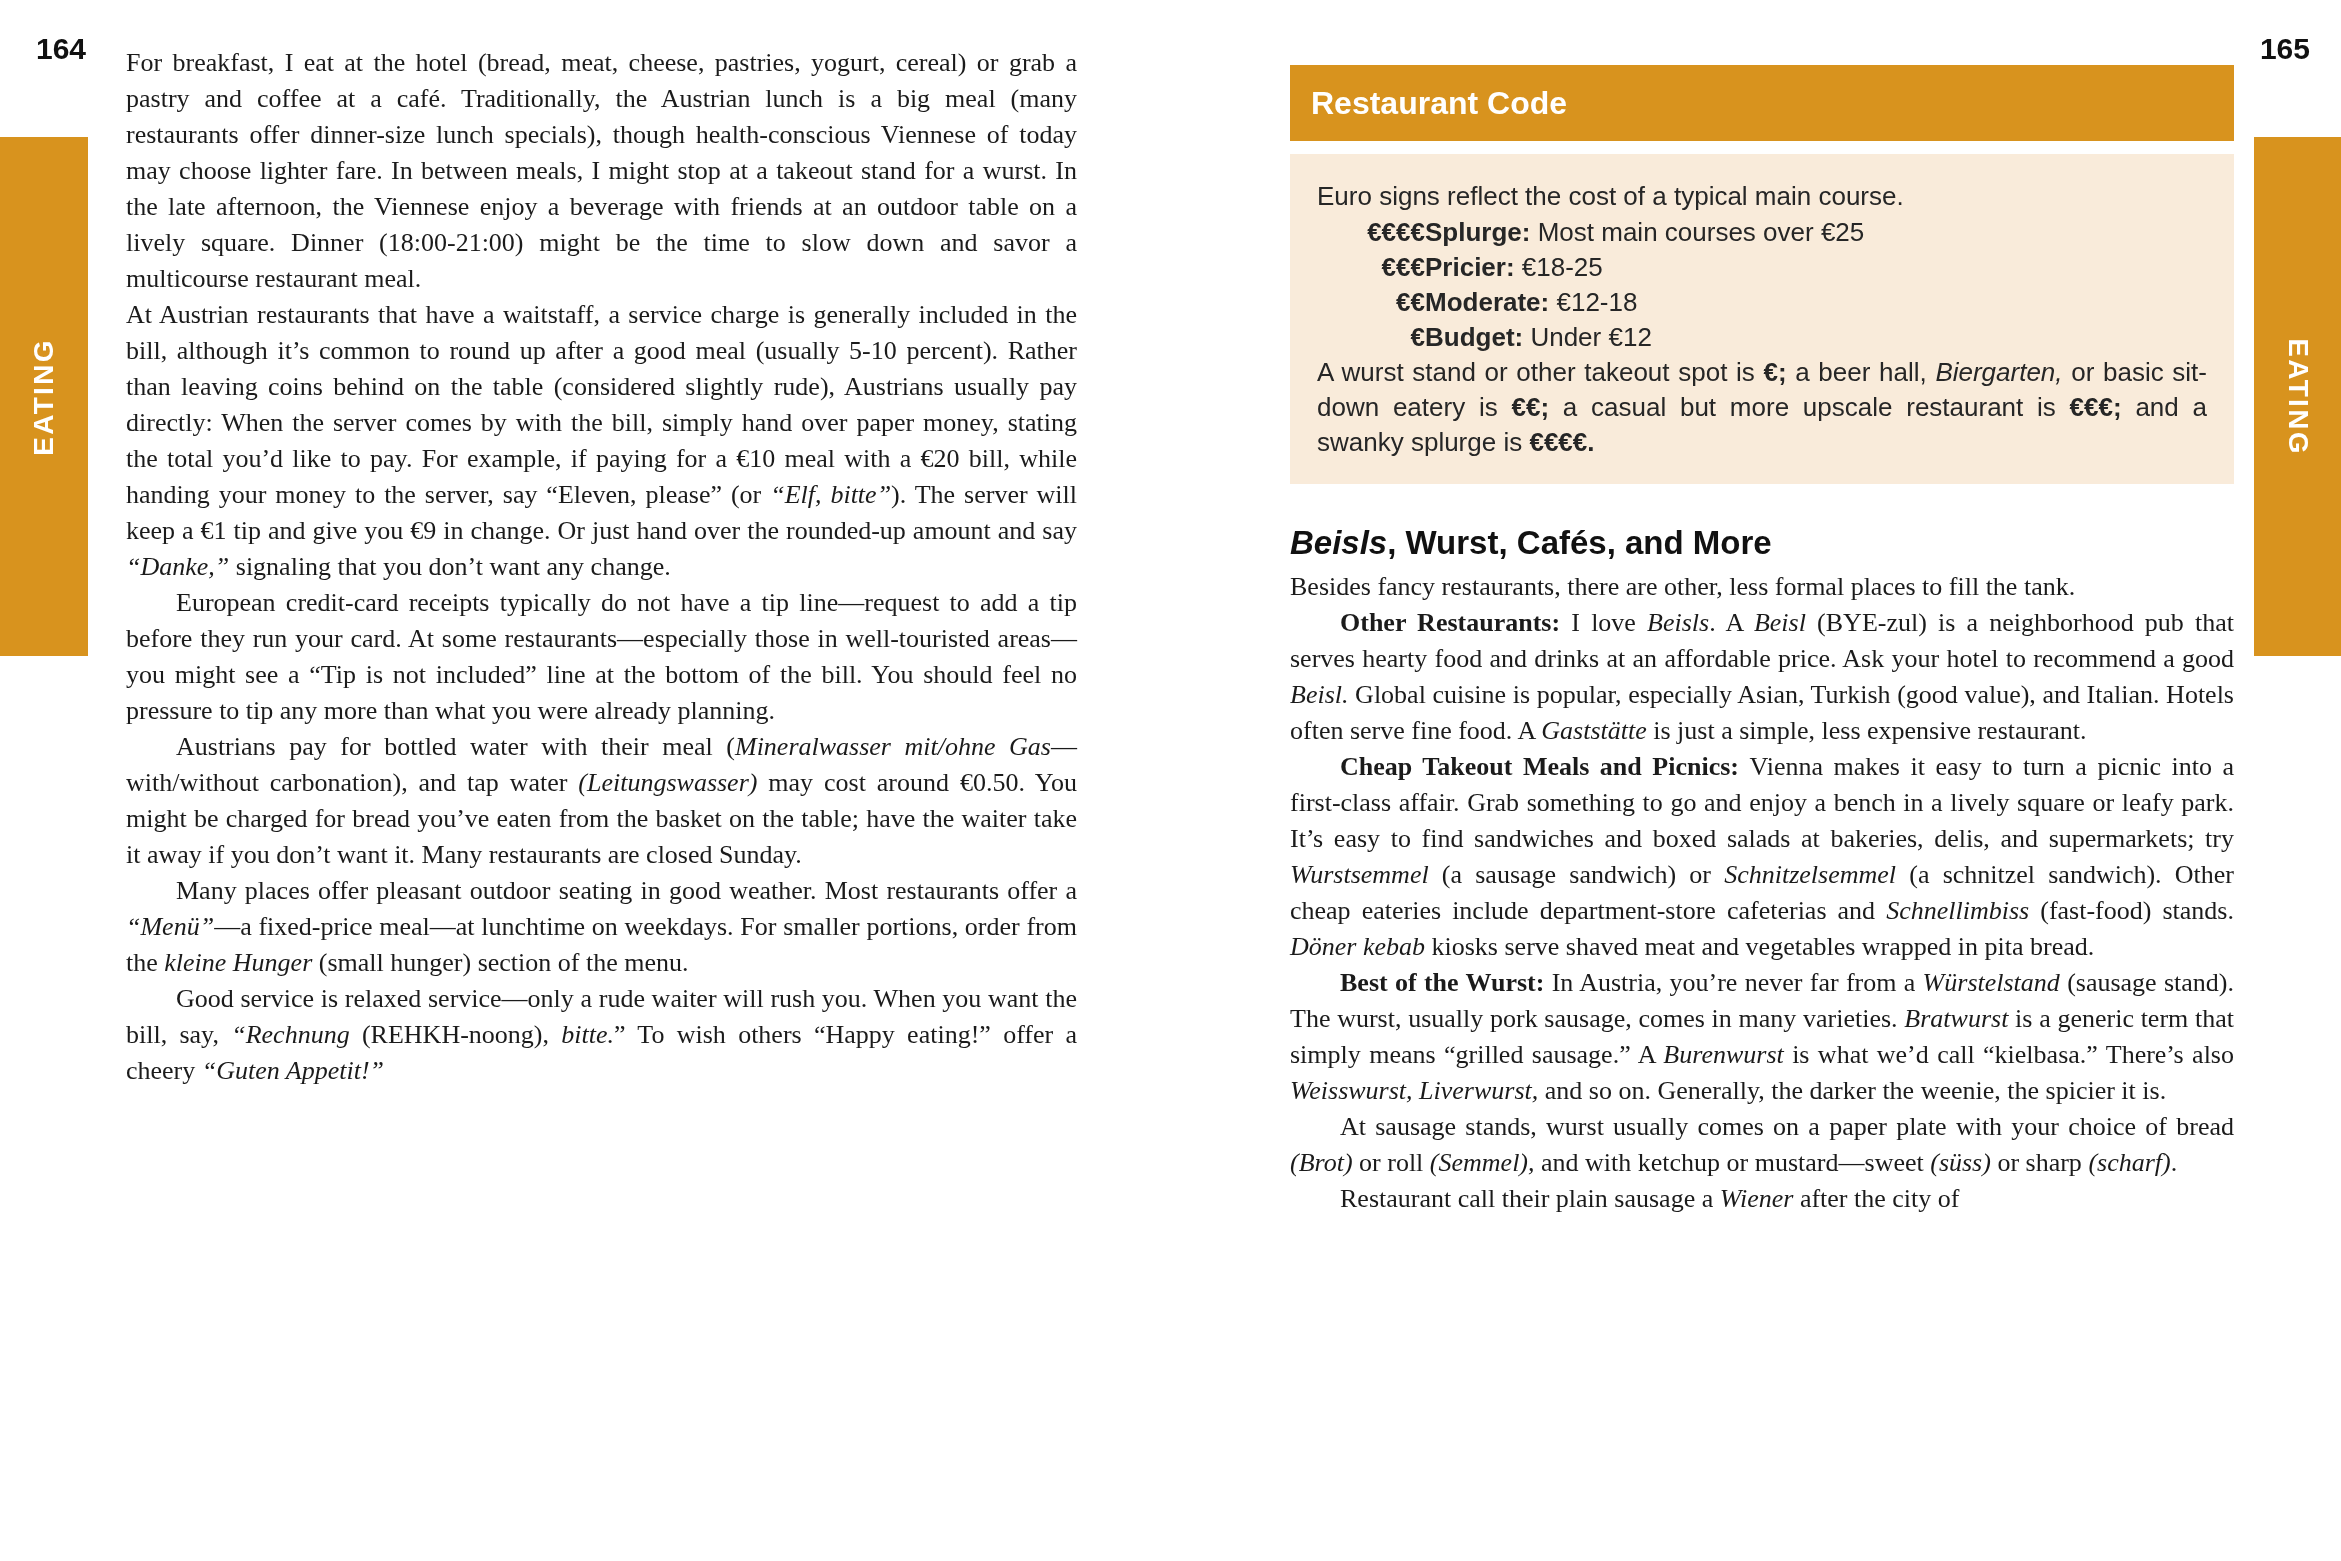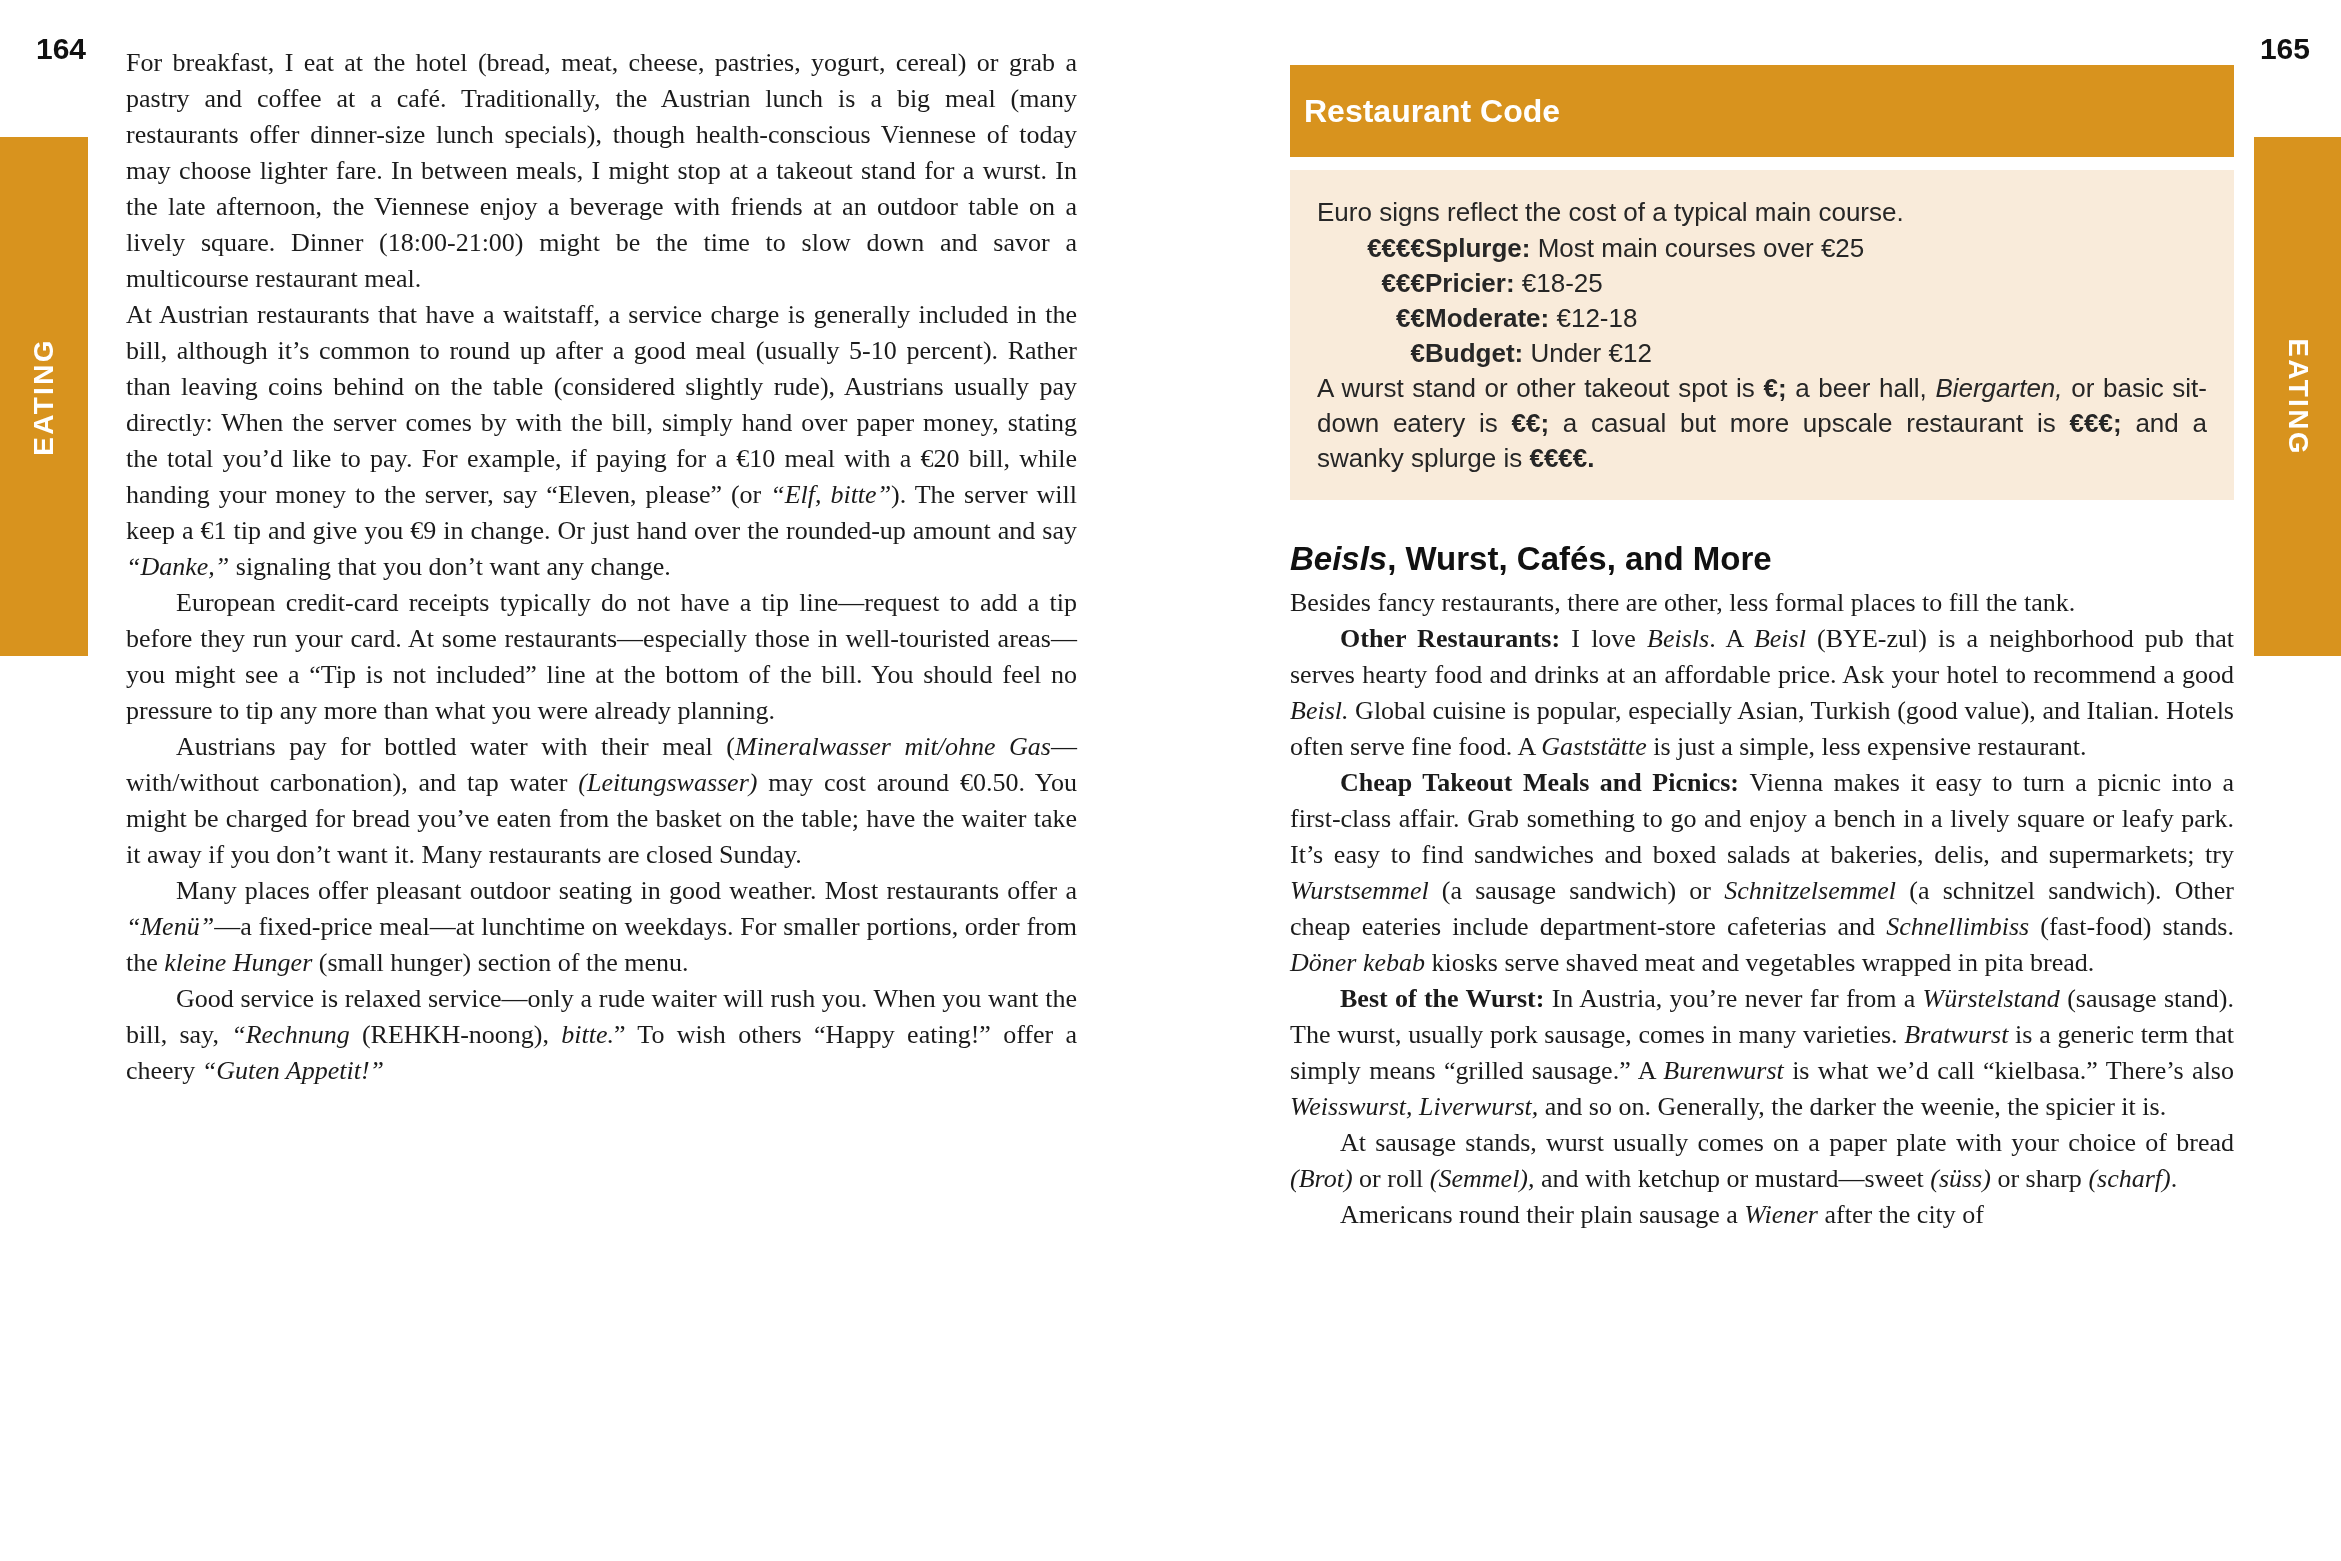--- a/index.html
+++ b/index.html
@@ -51,22 +51,22 @@
 
   p.para{
     font-size:26px;line-height:36px;text-align:justify;
   }
   p.para.ind{text-indent:50px;}
   .it{font-style:italic;}
   .bd{font-weight:700;}
 
   
   .code-header{
-    height:92px;background:var(--accent);display:flex;align-items:center;
-    padding-left:14px;
+    height:76px;background:var(--accent);display:flex;align-items:center;
+    padding-left:21px;
     font-family:"Liberation Sans", sans-serif;font-weight:700;font-size:32px;color:#ffffff;
   }
   .code-body{
     margin-top:12.6px;background:var(--cream);
     padding:25px 27px 23.4px 27px;
     font-family:"Liberation Sans", sans-serif;font-size:26px;line-height:35px;color:#262626;
   }
   .code-intro{margin-bottom:1.8px;}
   .tier-row{display:flex;}
   .tier-sym{width:108px;text-align:right;font-weight:700;flex:none;}
@@ -127,19 +127,19 @@
       <div class="code-footer"><span>A wurst stand or other takeout spot is </span><span class="bd">€;</span><span> a beer hall, </span><span class="it">Biergarten,</span><span> or basic sit-down eatery is </span><span class="bd">€€;</span><span> a casual but more upscale restaurant is </span><span class="bd">€€€;</span><span> and a swanky splurge is </span><span class="bd">€€€€.</span></div>
     </div>
     <div class="right-section">
       <h2 class="subhead"><span class="it">Beisls</span><span>, Wurst, Cafés, and More</span></h2>
       <div>
           <p class="para"><span>Besides fancy restaurants, there are other, less formal places to fill the tank.</span></p>
           <p class="para ind"><span class="bd">Other Restaurants: </span><span>I love </span><span class="it">Beisls</span><span>. A </span><span class="it">Beisl</span><span> (BYE-zul) is a neighborhood pub that serves hearty food and drinks at an affordable price. Ask your hotel to recommend a good </span><span class="it">Beisl.</span><span> Global cuisine is popular, especially Asian, Turkish (good value), and Italian. Hotels often serve fine food. A </span><span class="it">Gaststätte</span><span> is just a simple, less expensive restaurant.</span></p>
           <p class="para ind"><span class="bd">Cheap Takeout Meals and Picnics: </span><span>Vienna makes it easy to turn a picnic into a first-class affair. Grab something to go and enjoy a bench in a lively square or leafy park. It’s easy to find sandwiches and boxed salads at bakeries, delis, and supermarkets; try </span><span class="it">Wurstsemmel</span><span> (a sausage sandwich) or </span><span class="it">Schnitzelsemmel</span><span> (a schnitzel sandwich). Other cheap eateries include department-store cafeterias and </span><span class="it">Schnellimbiss</span><span> (fast-food) stands. </span><span class="it">Döner kebab</span><span> kiosks serve shaved meat and vegetables wrapped in pita bread.</span></p>
           <p class="para ind"><span class="bd">Best of the Wurst: </span><span>In Austria, you’re never far from a </span><span class="it">Würstelstand</span><span> (sausage stand). The wurst, usually pork sausage, comes in many varieties. </span><span class="it">Bratwurst</span><span> is a generic term that simply means “grilled sausage.” A </span><span class="it">Burenwurst</span><span> is what we’d call “kielbasa.” There’s also </span><span class="it">Weisswurst, Liverwurst,</span><span> and so on. Generally, the darker the weenie, the spicier it is.</span></p>
           <p class="para ind"><span>At sausage stands, wurst usually comes on a paper plate with your choice of bread </span><span class="it">(Brot)</span><span> or roll </span><span class="it">(Semmel),</span><span> and with ketchup or mustard—sweet </span><span class="it">(süss)</span><span> or sharp </span><span class="it">(scharf)</span><span>.</span></p>
-          <p class="para ind"><span>Americans round their plain sausage a </span><span class="it">Wiener</span><span> after the city of</span></p>
+          <p class="para ind"><span>Restaurant call their plain sausage a </span><span class="it">Wiener</span><span> after the city of</span></p>
         </div>
     </div>
   </div>
 
 </div>
 
 
 </body></html>

